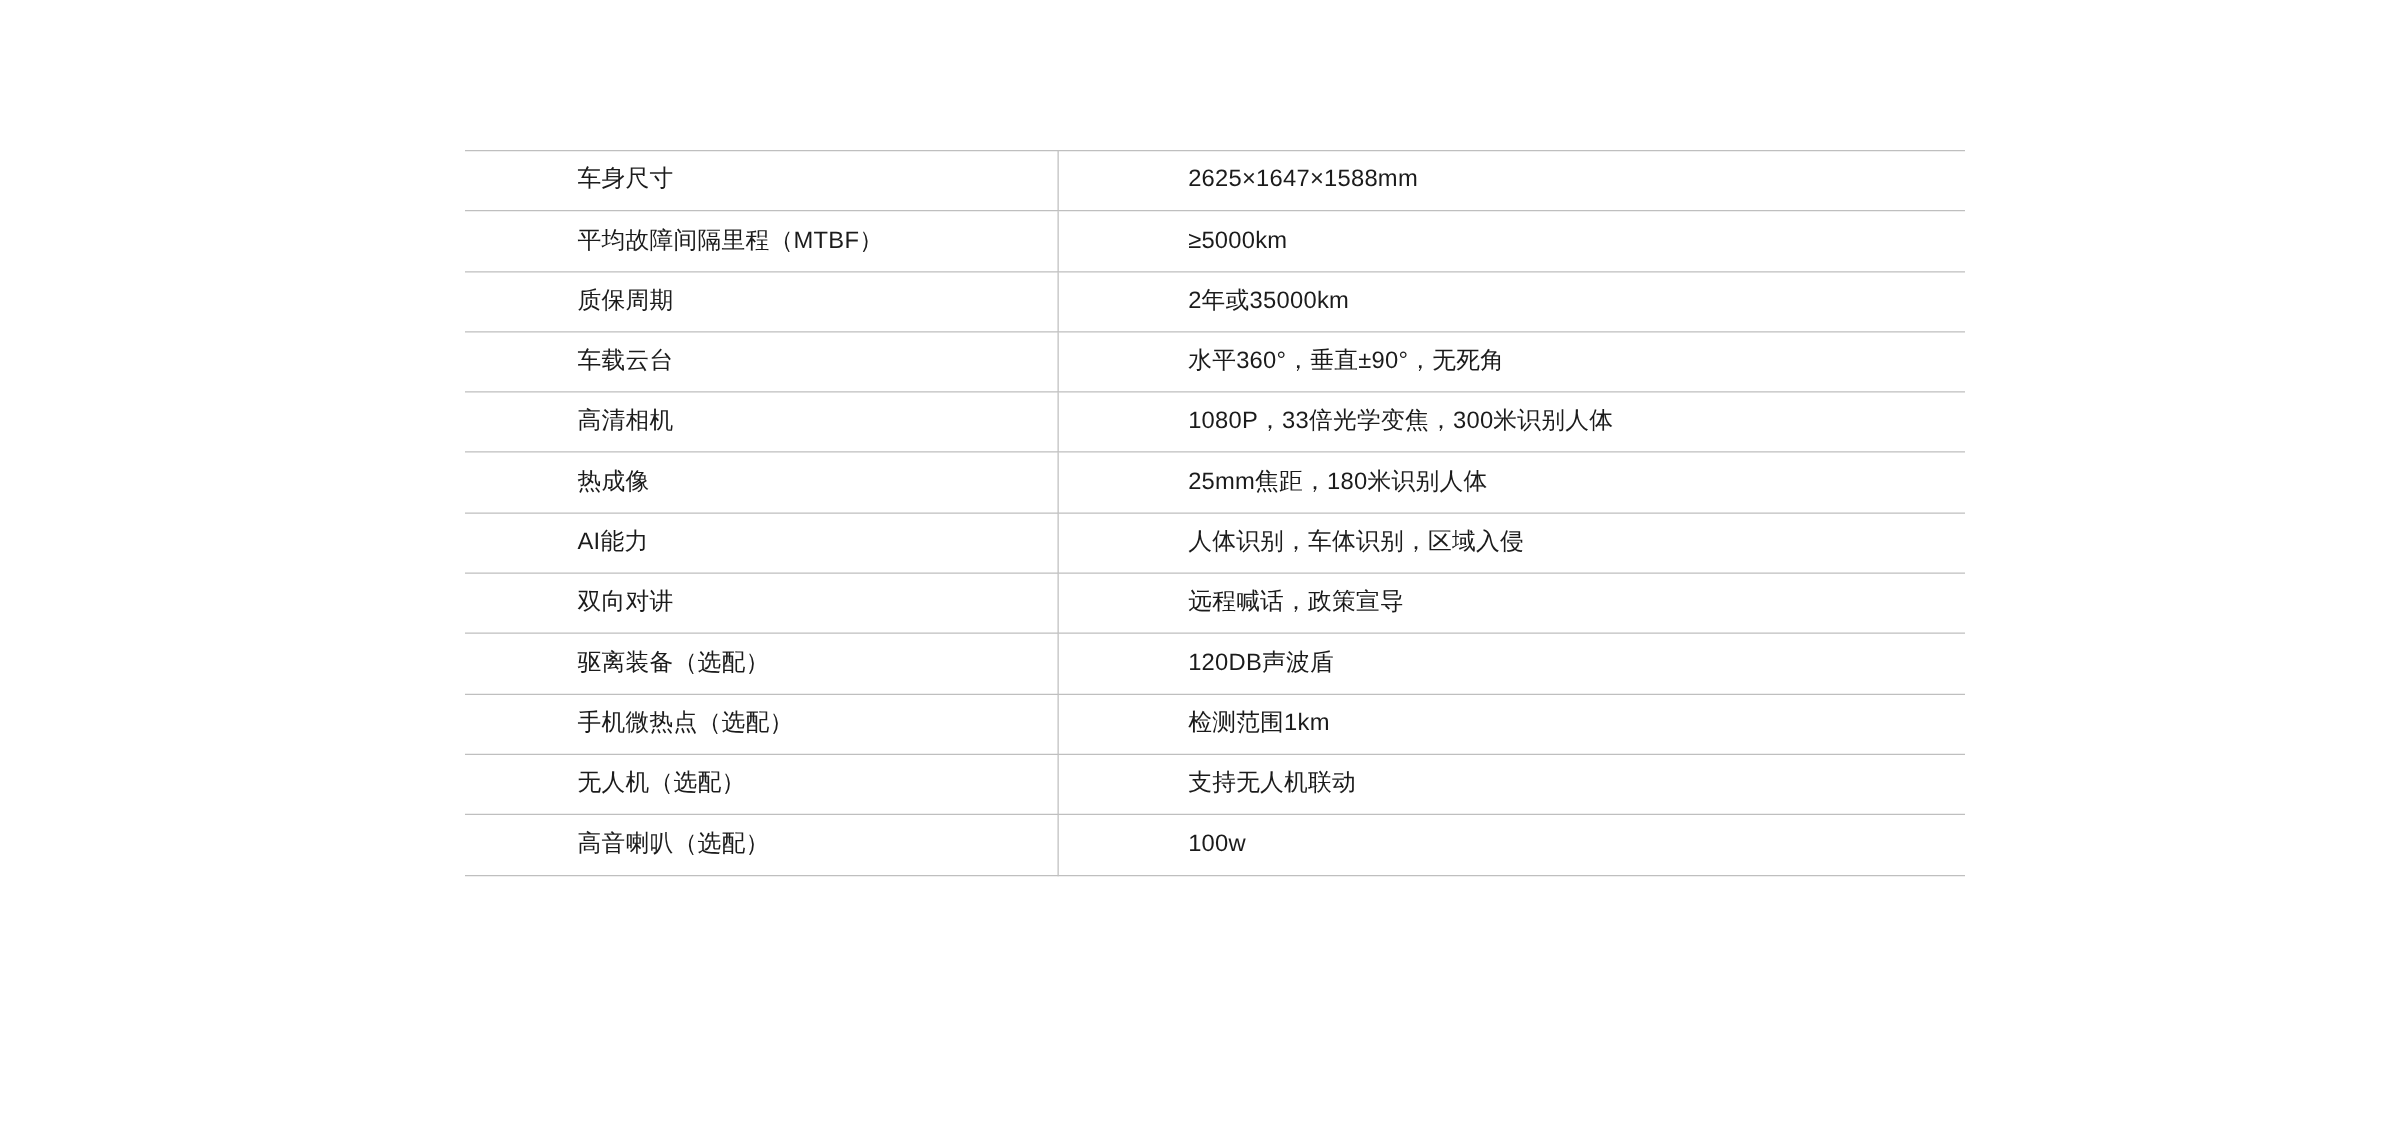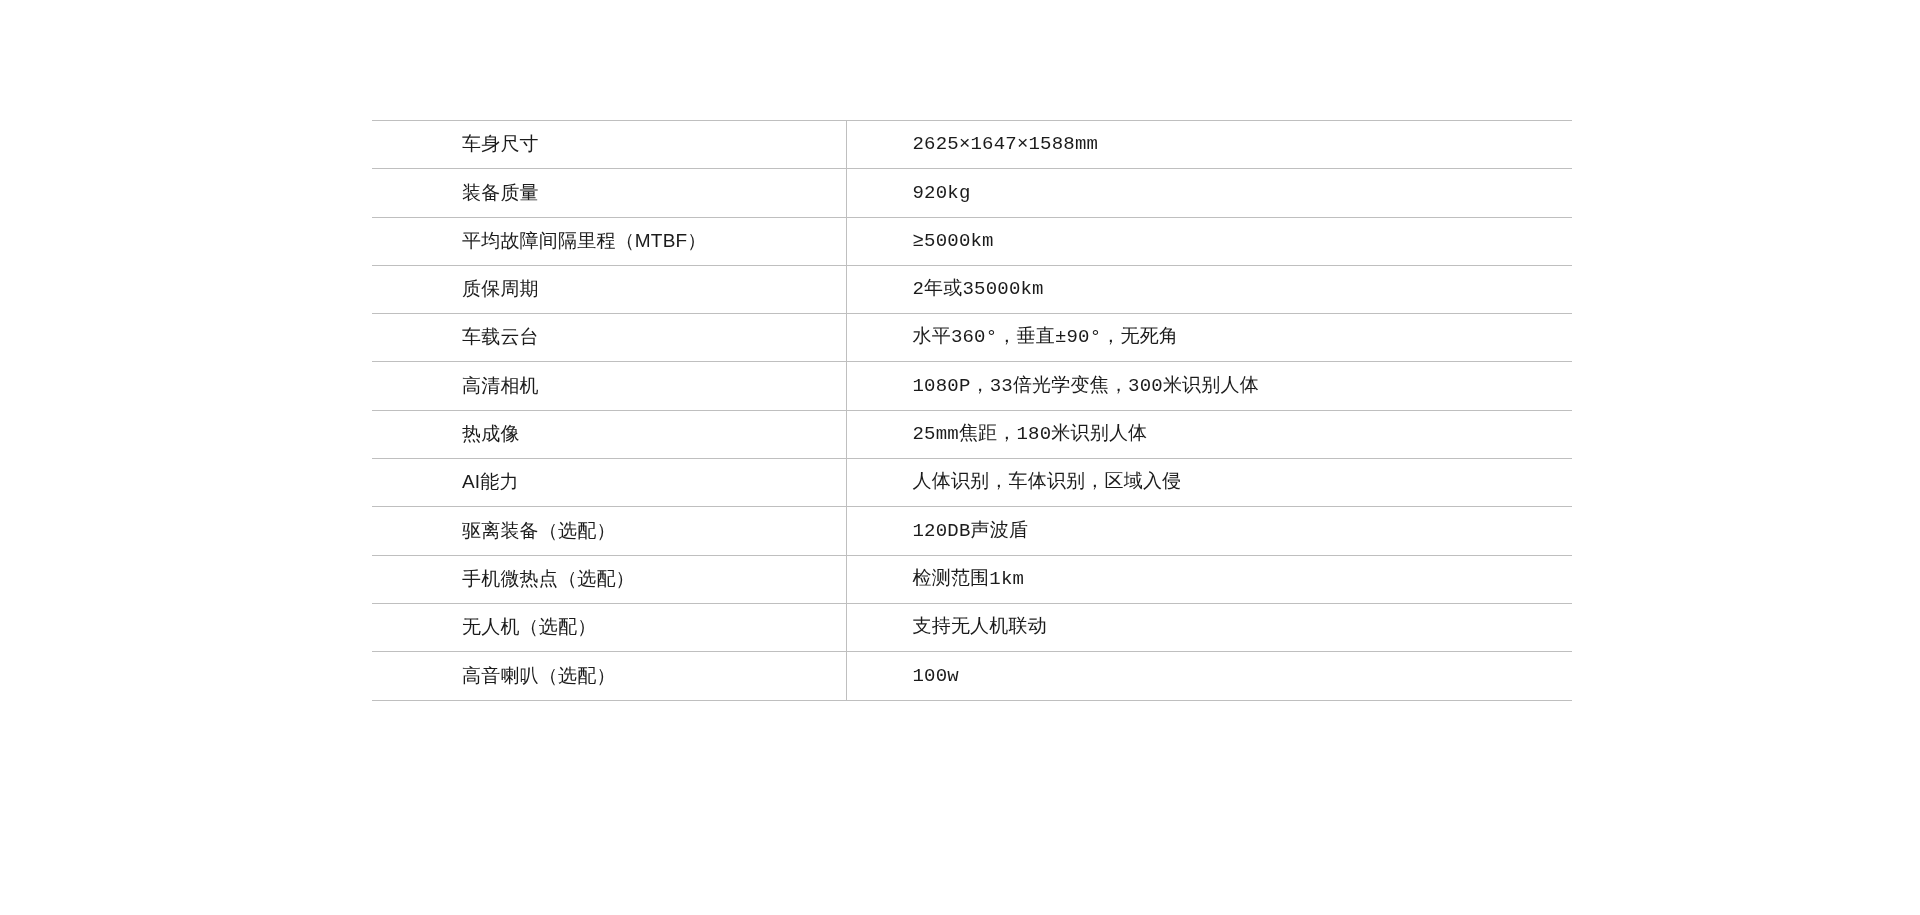--- a/index.html
+++ b/index.html
@@ -43,42 +43,37 @@
     letter-spacing: 0.2px;
   }
   .spec-table tr td.cell-label {
     width: 474px;
     border-right: 1px solid #bfbfbf;
     padding-left: 90px;
     box-sizing: border-box;
   }
   .spec-table tr td.cell-value {
     width: 726px;
-    padding-left: 66px;
+    padding-left: 104px;
     box-sizing: border-box;
-    font-family: Liberation Mono, monospace;
   }
   
   .spec-table tr + tr td {
     border-top: none;
   }
 </style>
 </head>
 <body>
 
 <div class="page">
   <table class="spec-table">
     <tbody>
         <tr>
           <td class="cell-label">车身尺寸</td>
           <td class="cell-value">2625×1647×1588mm</td>
-        </tr>
-        <tr>
-          <td class="cell-label">装备质量</td>
-          <td class="cell-value">920kg</td>
         </tr>
         <tr>
           <td class="cell-label">平均故障间隔里程（MTBF）</td>
           <td class="cell-value">≥5000km</td>
         </tr>
         <tr>
           <td class="cell-label">质保周期</td>
           <td class="cell-value">2年或35000km</td>
         </tr>
         <tr>
@@ -91,20 +86,24 @@
         </tr>
         <tr>
           <td class="cell-label">热成像</td>
           <td class="cell-value">25mm焦距，180米识别人体</td>
         </tr>
         <tr>
           <td class="cell-label">AI能力</td>
           <td class="cell-value">人体识别，车体识别，区域入侵</td>
         </tr>
         <tr>
+          <td class="cell-label">双向对讲</td>
+          <td class="cell-value">远程喊话，政策宣导</td>
+        </tr>
+        <tr>
           <td class="cell-label">驱离装备（选配）</td>
           <td class="cell-value">120DB声波盾</td>
         </tr>
         <tr>
           <td class="cell-label">手机微热点（选配）</td>
           <td class="cell-value">检测范围1km</td>
         </tr>
         <tr>
           <td class="cell-label">无人机（选配）</td>
           <td class="cell-value">支持无人机联动</td>

